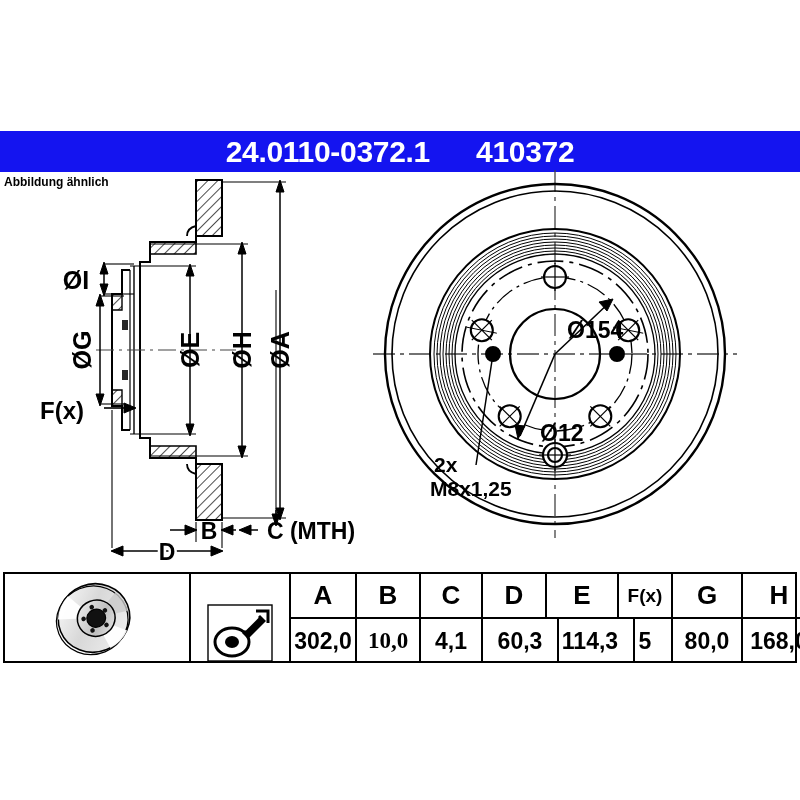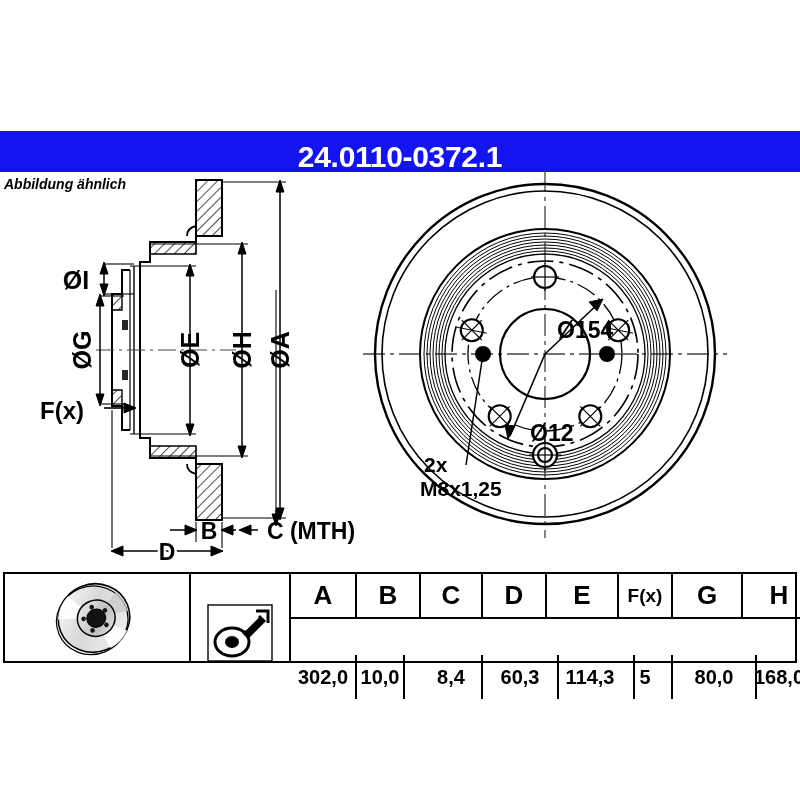--- a/index.html
+++ b/index.html
@@ -13,59 +13,58 @@
   }
   #page { position:absolute; left:0; top:0; width:800px; height:800px; }
 
   
   .banner {
     position:absolute; left:0; top:131px; width:800px; height:41px;
     background:#1414f0;
   }
   .banner-inner {
     position:absolute; left:0; top:0; width:800px; height:41px;
-    display:flex; align-items:flex-end; justify-content:center;
+    display:flex; align-items:center; justify-content:center;
     gap:46px;
   }
   .banner-text {
     color:#ffffff; font-weight:bold; font-size:30px;
     letter-spacing:-0.3px; line-height:1;
   }
   .watermark {
     position:absolute; left:28px; top:141px; width:100px; height:22px;
     color:#2b2bf2; font-size:14px; font-weight:bold; opacity:0.35;
     pointer-events:none;
   }
 
   
   .simnote {
     position:absolute; left:4px; top:175px; width:190px;
-    font-size:14px; font-weight:bold; color:#000;
+    font-size:12px; font-weight:bold; color:#000;
     line-height:1.32;
-    font-style:italic;
   }
 
   
   .dwg { position:absolute; }
   svg { display:block; overflow:visible; }
 
   
   .spec-table {
     position:absolute; left:3px; top:572px; width:794px; height:91px;
     border:2px solid #000; background:#fff;
   }
   .st-grid { position:absolute; inset:0; }
   .st-cell {
     position:absolute; border-right:2px solid #000;
     display:flex; align-items:center; justify-content:center;
     font-weight:bold; color:#000;
   }
   .st-cell.last { border-right:none; }
   .st-head { top:0; height:45px; border-bottom:2px solid #000; font-size:26px; }
-  .st-val  { top:45px; height:44px; font-size:20px;margin-top:36px; }
+  .st-val  { top:45px; height:44px; font-size:23px; }
   .st-head.fx { font-size:19px; }
   .icon-cell {
     position:absolute; left:0; top:0; width:186px; height:87px;
     border-right:2px solid #000;
     display:flex; align-items:center; justify-content:center;
   }
   .tool-cell {
     position:absolute; left:186px; top:0; width:100px; height:87px;
     border-right:2px solid #000;
     display:flex; align-items:flex-end; justify-content:center;
@@ -74,20 +73,21 @@
   .lbl { font-family:"Liberation Sans", sans-serif; font-weight:bold; fill:#000; }
 </style>
 </head>
 <body>
 
 <div id="page">
 
   <div class="banner">
     <div class="banner-inner">
       <span class="banner-text">24.0110-0372.1</span>
+      <span class="banner-text">410372</span>
     </div>
   </div>
   <div class="watermark"></div>
 
   <div class="simnote">
     <div>Abbildung ähnlich</div>
   </div>
 
   <div class="dwg" style="left:0px; top:170px;">
     <svg width="400" height="400" viewBox="0 0 400 400">
@@ -203,21 +203,21 @@
 
       <g stroke="#000" fill="#000">
         <line x1="112" y1="381" x2="222" y2="381" stroke-width="1.5"></line>
         <polygon points="111,381 123,376 123,386"></polygon>
         <polygon points="223,381 211,376 211,386"></polygon>
       </g>
       <text class="lbl" x="167" y="382" font-size="23" text-anchor="middle" dominant-baseline="central" style="paint-order:stroke; stroke:#fff; stroke-width:5px;">D</text>
     </svg>
   </div>
 
-  <div class="dwg" style="left:360px; top:168px;">
+  <div class="dwg" style="left:370px; top:168px;">
     <svg width="370" height="372" viewBox="0 0 370 372">
       <g transform="translate(185,186)">
 
         <line x1="-182" y1="0" x2="182" y2="0" stroke="#444" stroke-width="1.3" stroke-dasharray="22,5,4,5"></line>
         <line x1="0" y1="-184" x2="0" y2="184" stroke="#444" stroke-width="1.3" stroke-dasharray="22,5,4,5"></line>
 
         <circle cx="0" cy="0" r="170" fill="none" stroke="#000" stroke-width="2.4"></circle>
         <circle cx="0" cy="0" r="163" fill="none" stroke="#000" stroke-width="1.6"></circle>
 
         <g fill="none" stroke="#000">
@@ -363,26 +363,26 @@
       <div class="st-cell st-head" style="left:286px; width:66px;">A</div>
       <div class="st-cell st-head" style="left:352px; width:64px;">B</div>
       <div class="st-cell st-head" style="left:416px; width:62px;">C</div>
       <div class="st-cell st-head" style="left:478px; width:64px;">D</div>
       <div class="st-cell st-head" style="left:542px; width:72px;">E</div>
       <div class="st-cell st-head fx" style="left:614px; width:54px;">F(x)</div>
       <div class="st-cell st-head" style="left:668px; width:70px;">G</div>
       <div class="st-cell st-head" style="left:738px; width:74px;">H</div>
 
       <div class="st-cell st-val" style="left:286px; width:66px;">302,0</div>
-      <div class="st-cell st-val" style="left:352px; width:48px;">10,0</div>
-      <div class="st-cell st-val" style="left:416px; width:62px;">8,4</div>
+      <div class="st-cell st-val" style="left:352px; width:64px;font-family:Liberation Serif, serif;">10,0</div>
+      <div class="st-cell st-val" style="left:416px; width:62px;">4,1</div>
       <div class="st-cell st-val" style="left:478px; width:76px;">60,3</div>
       <div class="st-cell st-val" style="left:542px; width:88px;">114,3</div>
       <div class="st-cell st-val" style="left:614px; width:54px;">5</div>
-      <div class="st-cell st-val" style="left:668px; width:84px;">80,0</div>
+      <div class="st-cell st-val" style="left:668px; width:70px;">80,0</div>
       <div class="st-cell st-val" style="left:738px; width:74px;">168,0</div>
     </div>
 
     <div class="st-cell st-head last" style="left:812px;"></div>
     <div class="st-cell st-head last" style="position:absolute; left:812px; top:0; width:0;"></div>
   </div>
 
   <div style="position:absolute; left:815px; top:572px; width:0;"></div>
 
 </div>

